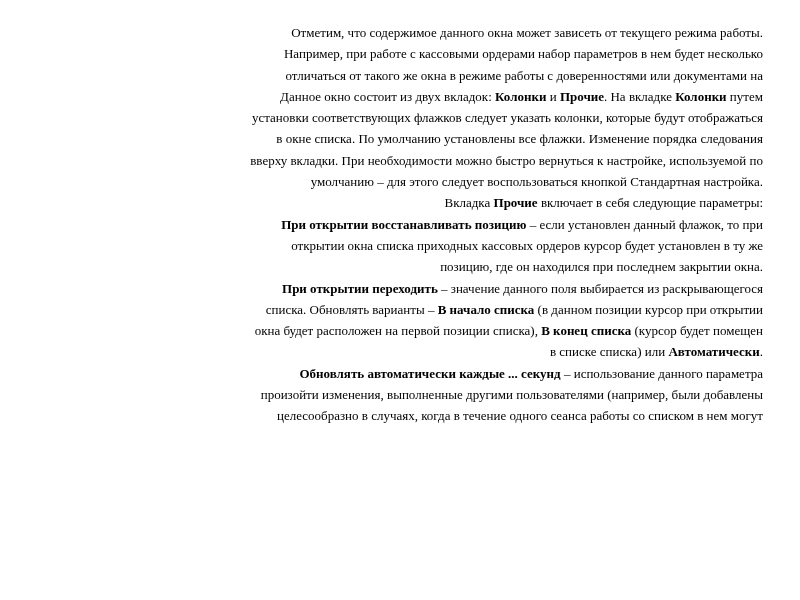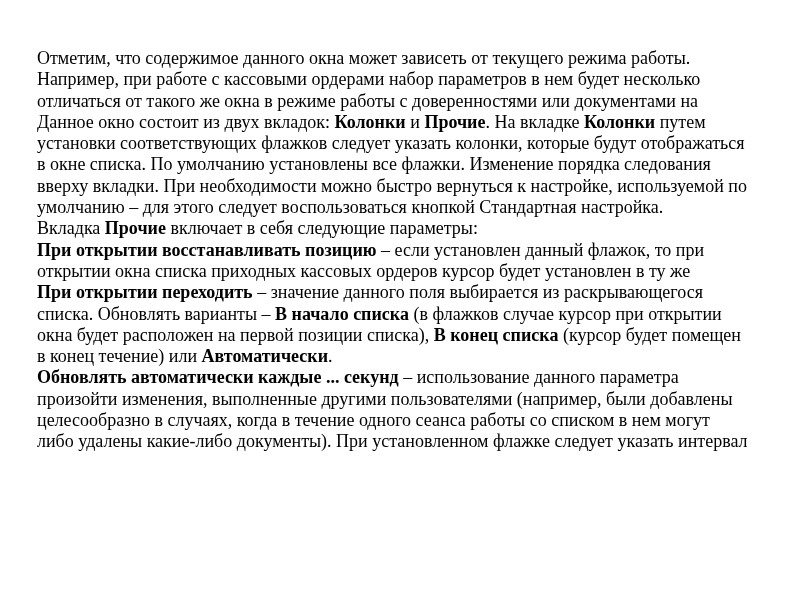--- a/index.html
+++ b/index.html
@@ -13,23 +13,23 @@
     height: 600px;
     background: #ffffff;
     overflow: hidden;
     font-family: "Liberation Serif", "DejaVu Serif", serif;
     color: #000000;
   }
   .text-block {
     box-sizing: border-box;
     width: 726px;
     margin: 0 auto;
-    padding-top: 48px;
-    text-align: left;
-    font-size: 18px;
+    padding-top: 22px;
+    text-align: right;
+    font-size: 13px;
     line-height: 21.3px;
   }
   .text-line {
     white-space: nowrap;
   }
   .text-line .bold {
     font-weight: bold;
   }
 </style>
 </head>
@@ -41,22 +41,22 @@
       <div class="text-line"><span class="">Например, при работе с кассовыми ордерами набор параметров в нем будет несколько</span></div>
       <div class="text-line"><span class="">отличаться от такого же окна в режиме работы с доверенностями или документами на</span></div>
       <div class="text-line"><span class="">Данное окно состоит из двух вкладок: </span><span class="bold">Колонки</span><span class=""> и </span><span class="bold">Прочие</span><span class="">. На вкладке </span><span class="bold">Колонки</span><span class=""> путем</span></div>
       <div class="text-line"><span class="">установки соответствующих флажков следует указать колонки, которые будут отображаться</span></div>
       <div class="text-line"><span class="">в окне списка. По умолчанию установлены все флажки. Изменение порядка следования</span></div>
       <div class="text-line"><span class="">вверху вкладки. При необходимости можно быстро вернуться к настройке, используемой по</span></div>
       <div class="text-line"><span class="">умолчанию – для этого следует воспользоваться кнопкой Стандартная настройка.</span></div>
       <div class="text-line"><span class="">Вкладка </span><span class="bold">Прочие</span><span class=""> включает в себя следующие параметры:</span></div>
       <div class="text-line"><span class="bold">При открытии восстанавливать позицию</span><span class=""> – если установлен данный флажок, то при</span></div>
       <div class="text-line"><span class="">открытии окна списка приходных кассовых ордеров курсор будет установлен в ту же</span></div>
+      <div class="text-line"><span class="">позицию, где он находился при последнем закрытии окна.</span></div>
       <div class="text-line"><span class="bold">При открытии переходить</span><span class=""> – значение данного поля выбирается из раскрывающегося</span></div>
-      <div class="text-line"><span class="">списка. Обновлять варианты – </span><span class="bold">В начало списка</span><span class=""> (в флажков случае курсор при открытии</span></div>
+      <div class="text-line"><span class="">списка. Обновлять варианты – </span><span class="bold">В начало списка</span><span class=""> (в данном позиции курсор при открытии</span></div>
       <div class="text-line"><span class="">окна будет расположен на первой позиции списка), </span><span class="bold">В конец списка</span><span class=""> (курсор будет помещен</span></div>
-      <div class="text-line"><span class="">в конец течение) или </span><span class="bold">Автоматически</span><span class="">.</span></div>
+      <div class="text-line"><span class="">в списке списка) или </span><span class="bold">Автоматически</span><span class="">.</span></div>
       <div class="text-line"><span class="bold">Обновлять автоматически каждые ... секунд</span><span class=""> – использование данного параметра</span></div>
       <div class="text-line"><span class="">произойти изменения, выполненные другими пользователями (например, были добавлены</span></div>
       <div class="text-line"><span class="">целесообразно в случаях, когда в течение одного сеанса работы со списком в нем могут</span></div>
-      <div class="text-line"><span class="">либо удалены какие-либо документы). При установленном флажке следует указать интервал</span></div>
     </div>
 </div>
 
 </body></html>

